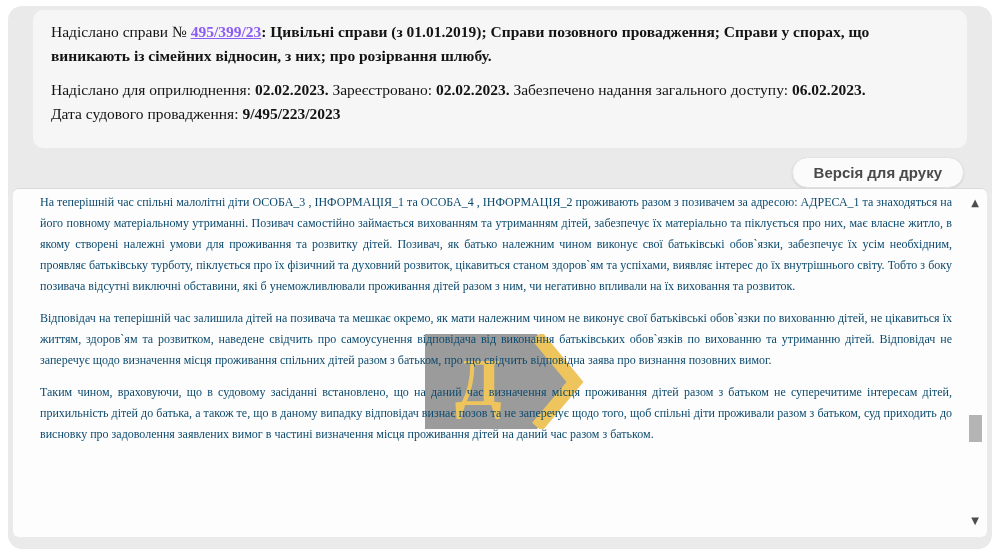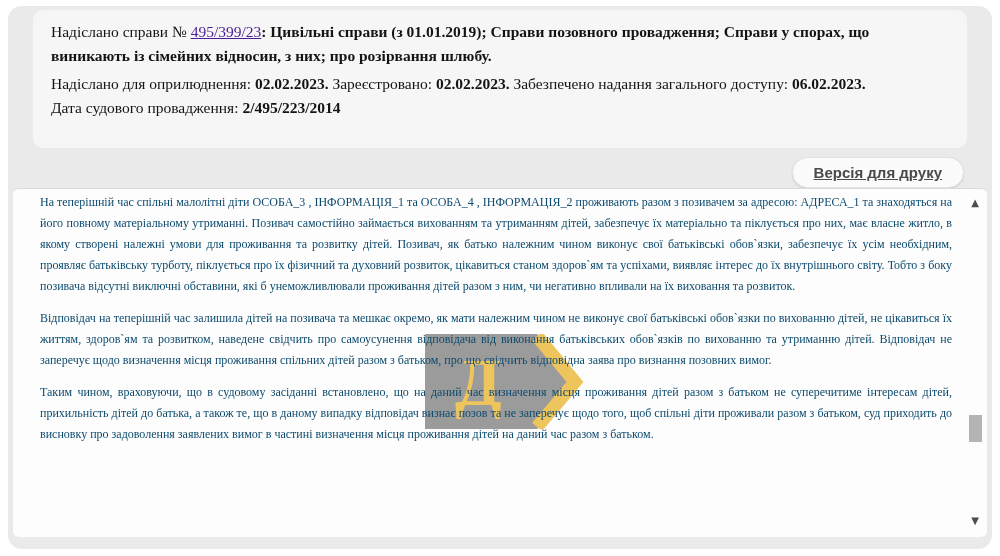--- a/index.html
+++ b/index.html
@@ -11,31 +11,30 @@
     position:absolute;left:8px;top:6px;width:984px;height:543px;
     background:#eaeaea;border-radius:14px;
   }
   
   .meta-panel{
     position:absolute;left:25px;right:25px;top:4px;height:138px;
     background:#f6f6f6;border-radius:10px;box-sizing:border-box;
     padding:10px 18px;font-size:15.5px;color:#141414;
   }
   .meta-panel p{margin:0;line-height:24px;}
-  .meta-panel .gap{margin-top:4px;}
+  .meta-panel .gap{margin-top:10px;}
   .bold{font-weight:bold;}
-  .case-link{color:#4c1d95;font-weight:normal;text-decoration:underline;cursor:pointer;}
+  .case-link{color:#8b5cf6;font-weight:bold;text-decoration:underline;cursor:pointer;}
   
   .print-btn{
     position:absolute;right:28px;top:151px;height:31px;padding:0 21px;
     border-radius:16px;background:#fbfbfb;border:1px solid #e2e2e2;
     color:#4a4a4a;font-family:"Liberation Sans", sans-serif;
     font-size:15px;font-weight:bold;cursor:pointer;
     box-shadow:0 1px 2px rgba(0,0,0,0.10);
-    text-decoration:underline;
   }
   
   .text-panel{
     position:absolute;left:5px;right:5px;top:182px;height:348px;
     background:#fdfdfd;border-radius:6px;border-top:1px solid #dadada;
     overflow:hidden;
   }
   .doc-text{
     position:absolute;left:27px;right:35px;top:3px;bottom:0;
     font-size:12px;line-height:21px;text-align:justify;color:#0c4a6e;
@@ -68,21 +67,21 @@
 <div class="container">
 
   <div class="meta-panel">
     <p>
       <span>Надіслано справи № </span><a class="case-link">495/399/23</a><span class="bold">: Цивільні справи (з 01.01.2019); Справи позовного провадження; Справи у спорах, що виникають із сімейних відносин, з них; про розірвання шлюбу.</span>
     </p>
     <p class="gap">
       <span>Надіслано для оприлюднення: </span><span class="bold">02.02.2023.</span><span> Зареєстровано: </span><span class="bold">02.02.2023.</span><span> Забезпечено надання загального доступу: </span><span class="bold">06.02.2023.</span>
     </p>
     <p>
-      <span>Дата судового провадження: </span><span class="bold">2/495/223/2014</span>
+      <span>Дата судового провадження: </span><span class="bold">9/495/223/2023</span>
     </p>
   </div>
 
   <button class="print-btn">Версія для друку</button>
 
   <div class="text-panel">
 
     <div class="watermark">
       <svg width="160" height="95" viewBox="0 0 160 95">
         <polygon points="0,0 112,0 150,48 112,95 0,95" fill="#8a8a8a" opacity="0.85"></polygon>

